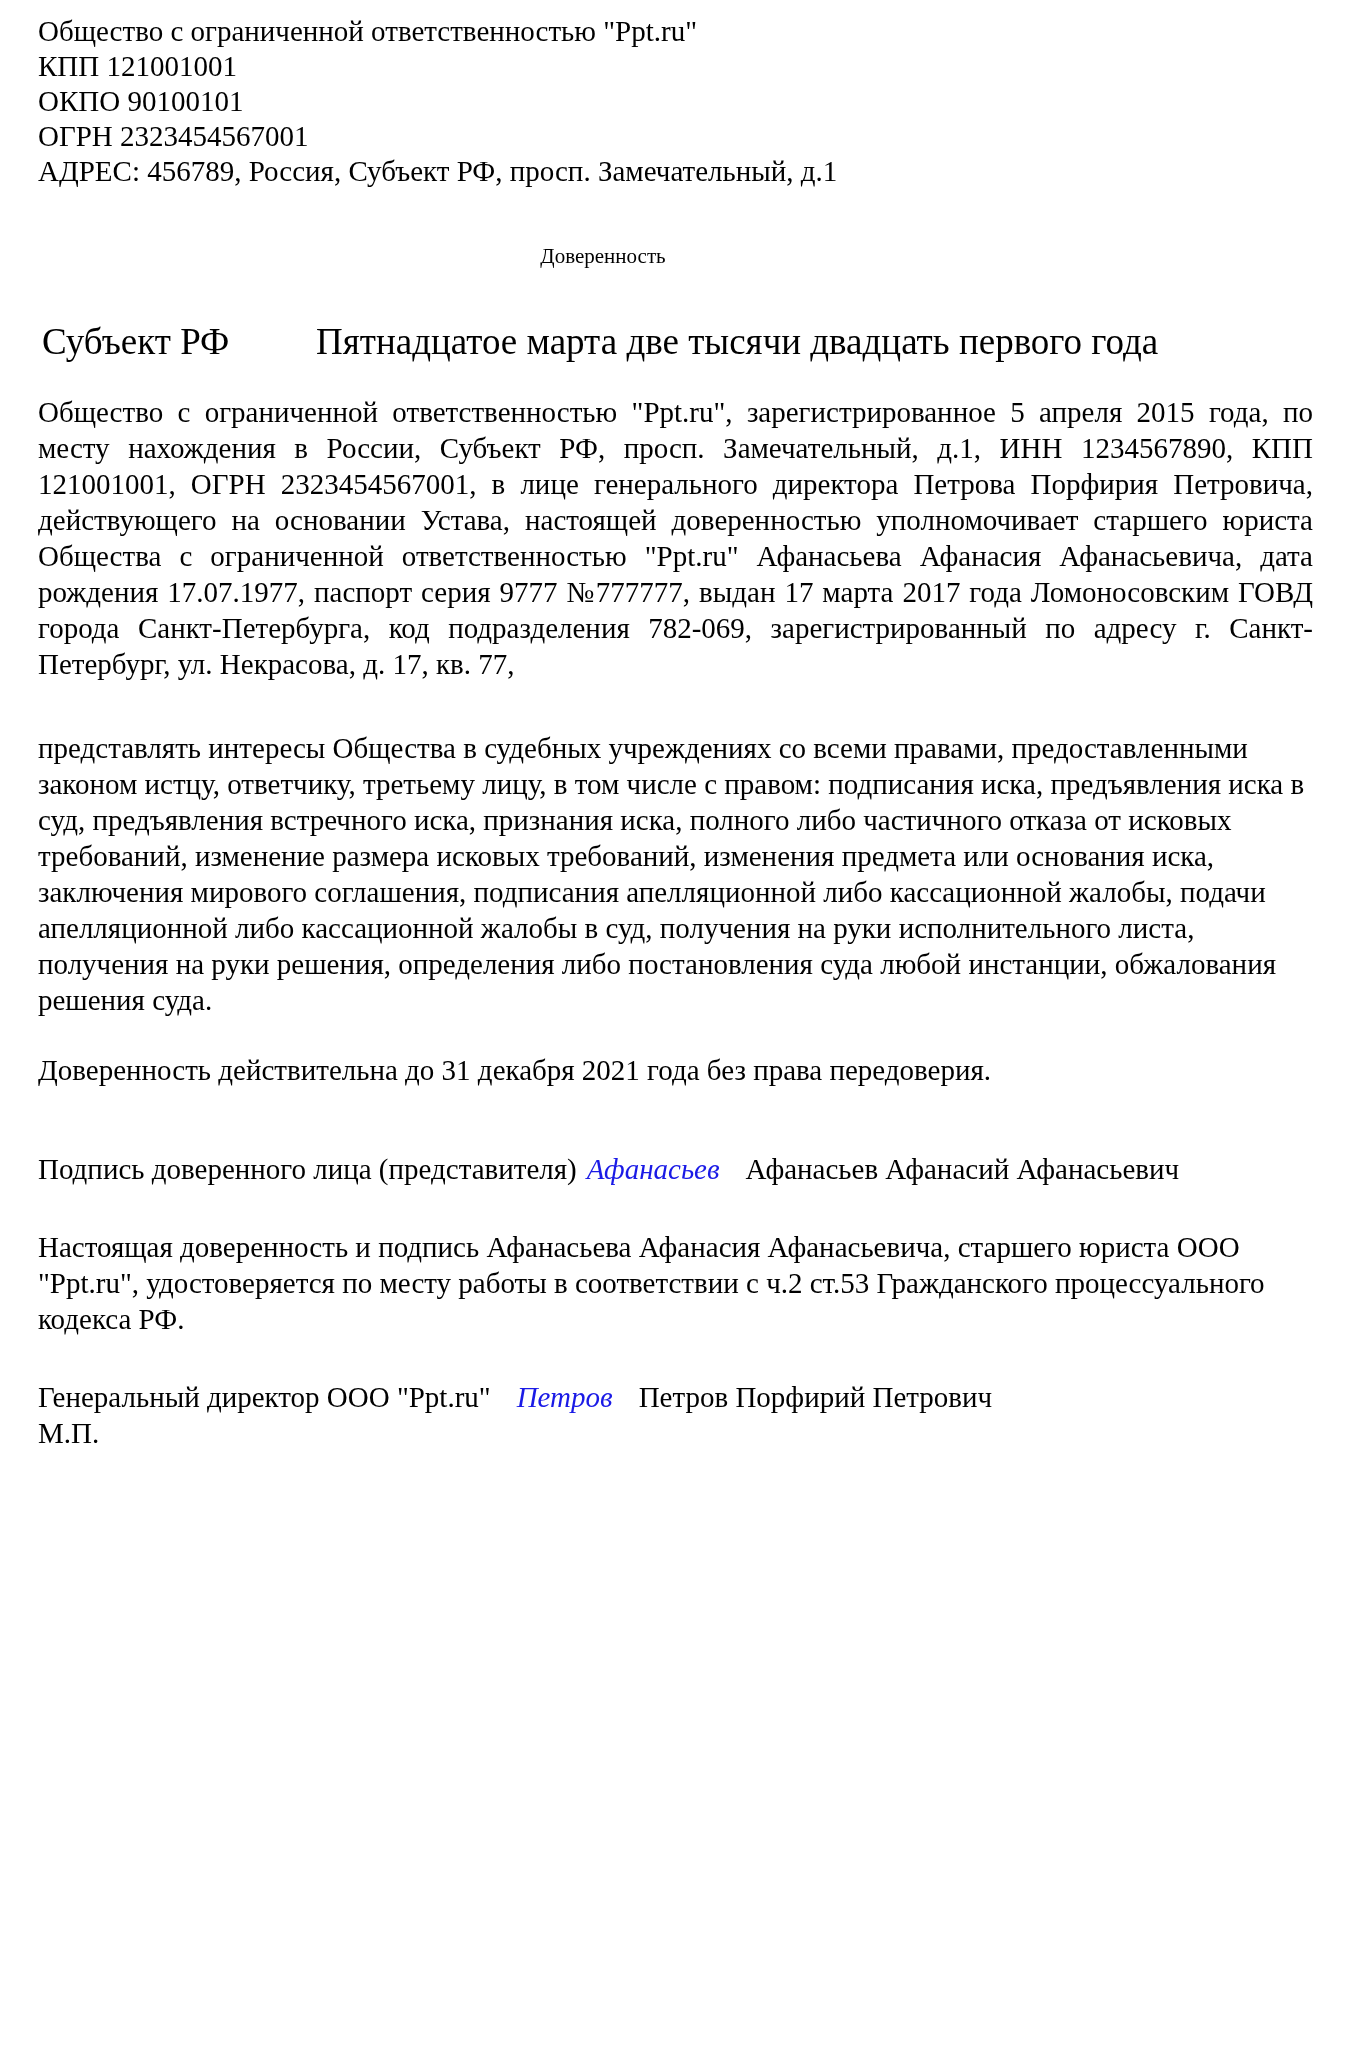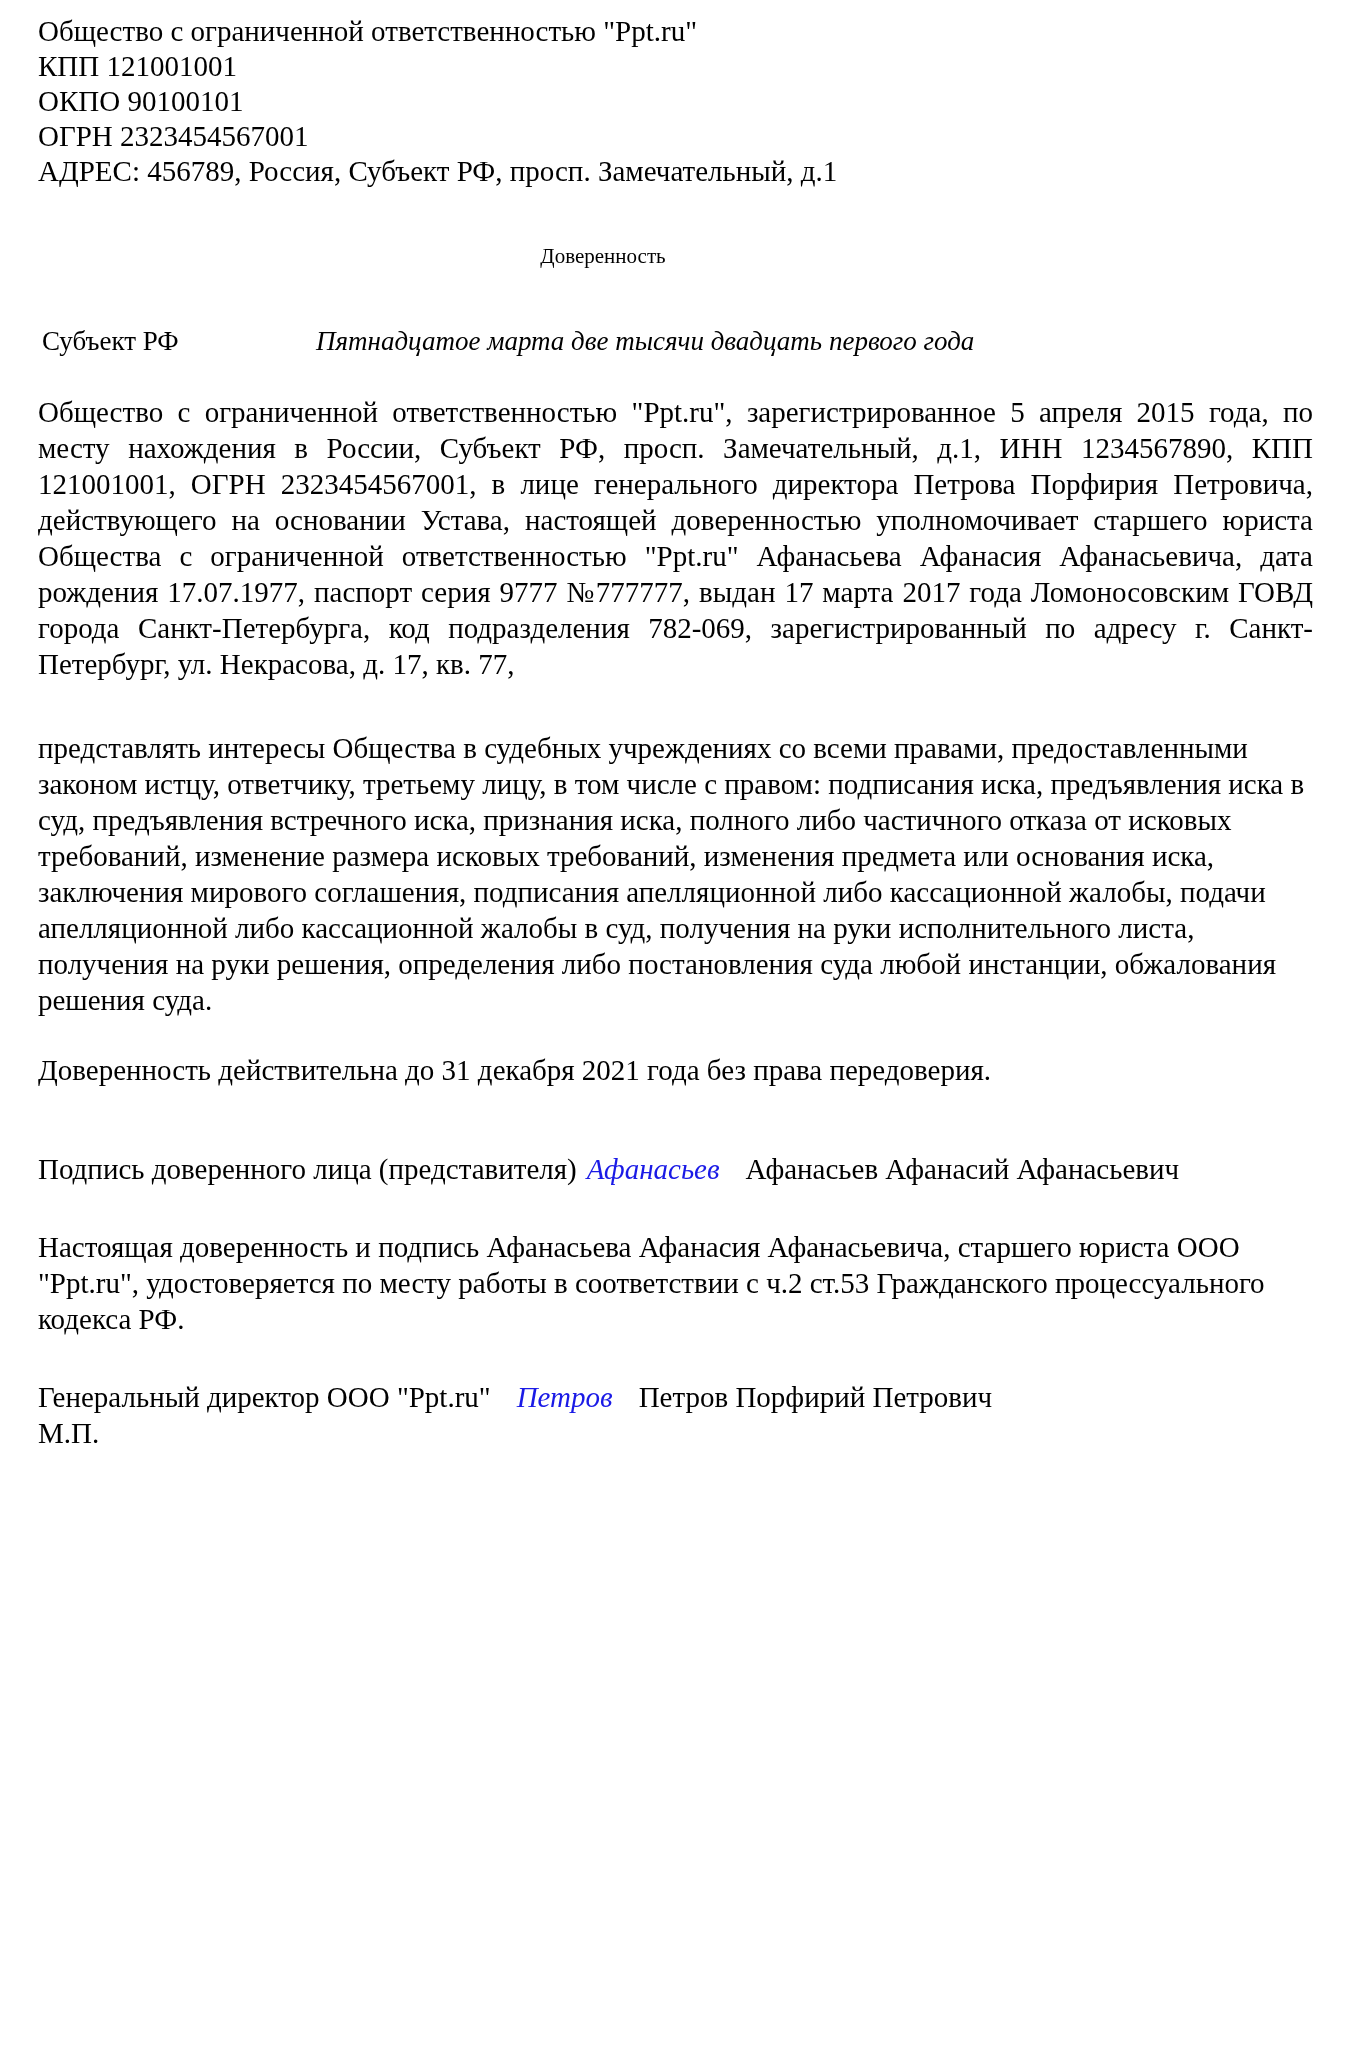--- a/index.html
+++ b/index.html
@@ -43,36 +43,35 @@
   .doc-title {
     font-size: 21px;
     line-height: 35px;
     text-align: center;
     margin-top: 50px;
     width: 1130px;
   }
   .place-date-row {
     display: block;
     position: relative;
-    font-size: 27px;
+    font-size: 37px;
     line-height: 35px;
     margin-top: 50px;
     height: 38px;
     width: 1275px;
   }
   .place-date-row .place {
     position: absolute;
     left: 4px;
     top: 0;
   }
   .place-date-row .date {
     position: absolute;
     left: 278px;
     top: 0;
-    font-style: italic;
   }
   .body-par {
     font-size: 29px;
     line-height: 36px;
     text-align: left;
     margin-top: 34px;
     width: 1275px;
   }
   .body-par.authorize {
     margin-top: 32px;

